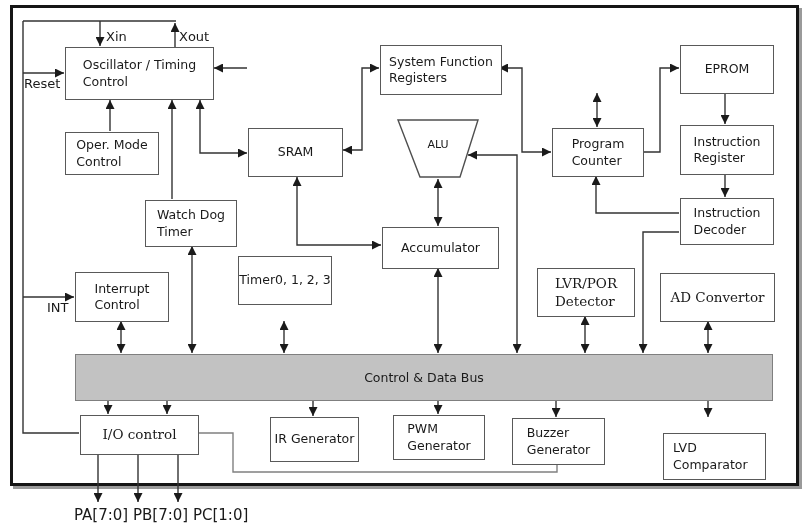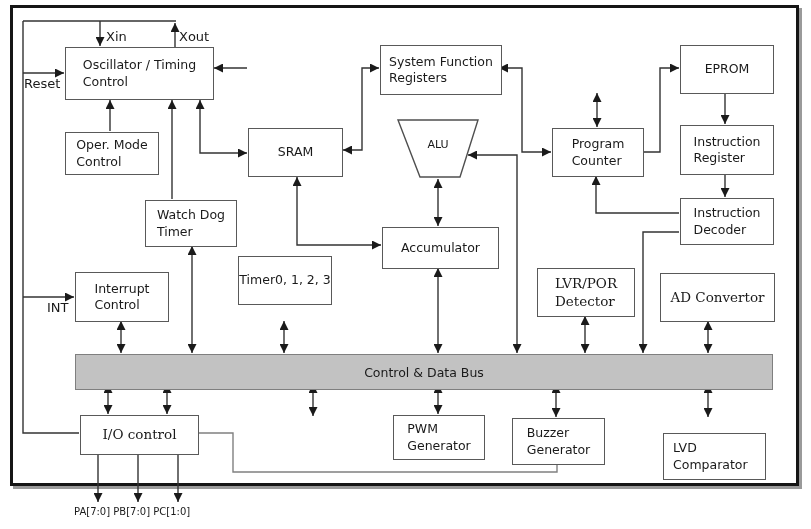--- a/index.html
+++ b/index.html
@@ -5,21 +5,21 @@
   html,body{margin:0;padding:0;background:#fff;}
   #stage{position:relative;width:811px;height:529px;background:#ffffff;overflow:hidden;
          font-family:"DejaVu Sans","Liberation Sans",sans-serif;color:#1a1a1a;}
   #frame{position:absolute;left:10px;top:5px;width:783px;height:475px;
          border:3px solid #151515;box-shadow:3px 3px 0 #9a9a9a;background:transparent;}
   .block{position:absolute;background:#fff;border:1px solid #595959;
          display:flex;align-items:center;justify-content:center;
          font-size:12.5px;line-height:1.3;white-space:pre-line;z-index:3;}
   .serif{font-family:"DejaVu Serif","Liberation Serif",serif;font-size:13.5px;}
   .left-align{justify-content:flex-start;text-align:left;padding-left:9px;margin-top:15px;}
-  #bus{position:absolute;left:75px;top:354px;width:698px;height:36px;background:#c2c2c2;
+  #bus{position:absolute;left:75px;top:354px;width:698px;height:47px;background:#c2c2c2;
        border:1px solid #7f7f7f;display:flex;align-items:center;justify-content:center;
        font-size:12.5px;z-index:2;box-sizing:border-box;}
   .pin{position:absolute;font-size:13px;z-index:4;background:transparent;}
   svg.wires{position:absolute;left:0;top:0;z-index:2;pointer-events:none;}
   svg.wires path{fill:none;stroke:#333333;stroke-width:1.4;}
   svg.wires path.gray{stroke:#808080;}
   #alu-shape{position:absolute;left:0;top:0;z-index:3;pointer-events:none;}
   #alu-label{position:absolute;left:408px;top:138px;width:60px;text-align:center;
              font-size:11px;z-index:4;}
 </style>
@@ -97,28 +97,29 @@
   <div class="block" style="left:382px;top:227px;width:115px;height:40px">Accumulator</div>
   <div class="block" style="left:680px;top:198px;width:92px;height:45px">Instruction
 Decoder</div>
   <div class="block" style="left:75px;top:272px;width:92px;height:48px">Interrupt
 Control</div>
   <div class="block" style="left:238px;top:256px;width:92px;height:47px">Timer0, 1, 2, 3</div>
   <div class="block serif" style="left:660px;top:273px;width:113px;height:47px">AD Convertor</div>
   <div class="block serif" style="left:537px;top:268px;width:96px;height:47px">LVR/POR
 Detector</div>
   <div class="block serif" style="left:80px;top:415px;width:117px;height:38px">I/O control</div>
+  <div class="block" style="left:270px;top:417px;width:87px;height:43px">IR Generator</div>
   <div class="block" style="left:393px;top:415px;width:90px;height:43px">PWM
 Generator</div>
   <div class="block" style="left:512px;top:418px;width:91px;height:45px">Buzzer
 Generator</div>
   <div class="block left-align" style="left:663px;top:418px;width:92px;height:45px">LVD
 Comparator</div>
 
   <div id="bus">Control &amp; Data Bus</div>
 
   <div class="pin" style="left:106px;top:29px">Xin</div>
   <div class="pin" style="left:179px;top:29px">Xout</div>
   <div class="pin" style="left:24px;top:76px">Reset</div>
   <div class="pin" style="left:47px;top:300px">INT</div>
-  <div class="pin" style="left:74px;top:506px;font-size:10px">PA[7:0] PB[7:0] PC[1:0]</div>
+  <div class="pin" style="left:74px;top:506px;font-size:15px">PA[7:0] PB[7:0] PC[1:0]</div>
 
 </div>
 
 </body></html>

